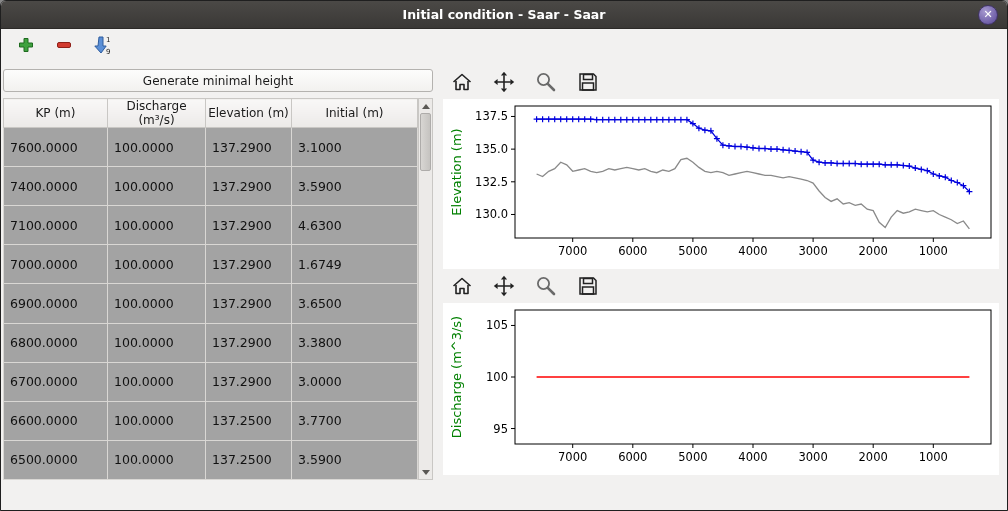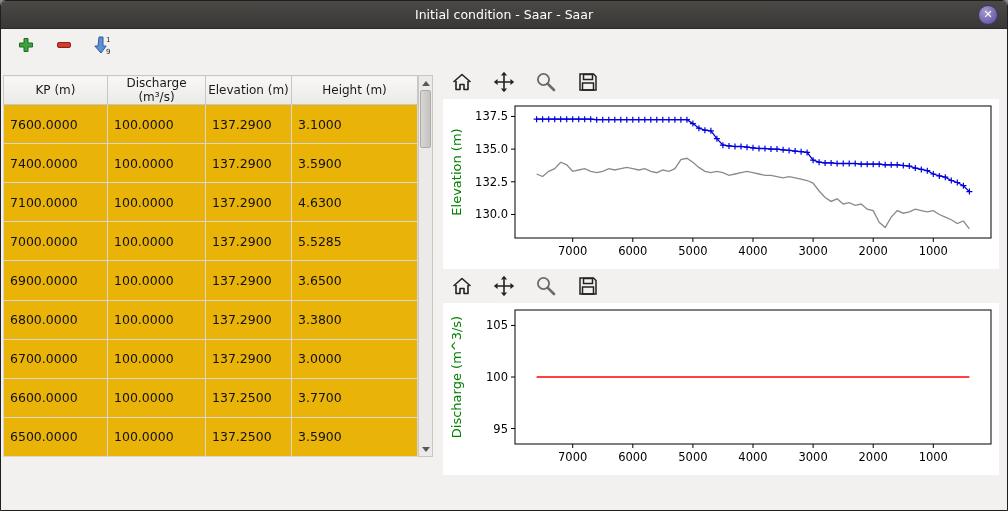--- a/index.html
+++ b/index.html
@@ -10,21 +10,21 @@
     background:#f2f1f0; border:1px solid #1f1f1f; border-radius:6px 6px 0 0;
     overflow:hidden; display:flex; flex-direction:column;
   }
   
   .titlebar {
     height:28px; flex:0 0 28px;
     background:linear-gradient(#4b4946,#3a3836);
     display:flex; align-items:center; justify-content:center; position:relative;
     border-bottom:1px solid #2c2a28;
   }
-  .titlebar .title { color:#ffffff; font-size:12.5px; font-weight:normal; }
+  .titlebar .title { color:#ffffff; font-size:12.5px; font-weight:bold; }
   .close-btn {
     position:absolute; right:9px; top:4px; width:20px; height:20px; border-radius:50%;
     background:radial-gradient(circle at 35% 30%, #a79ad0, #6f5fa8 70%, #564689);
     border:1px solid #403466; color:#fff; font-size:11px; line-height:18px; text-align:center;
     cursor:default;
   }
   
   .main-toolbar {
     height:32px; flex:0 0 32px; display:flex; align-items:center; gap:16px;
     padding-left:14px; background:#f2f1f0;
@@ -44,21 +44,21 @@
   table.kp-table { border-collapse:collapse; table-layout:fixed; width:414px; background:#fff; font-size:12.5px; }
   table.kp-table col.c0{width:104px} table.kp-table col.c1{width:98px}
   table.kp-table col.c2{width:86px}  table.kp-table col.c3{width:126px}
   table.kp-table th {
     height:25px; font-weight:normal; font-size:12px; text-align:center;
     background:linear-gradient(#f9f8f7,#eceae8); border:1px solid #c9c7c4; border-top:1px solid #c9c7c4;
     color:#1a1a1a;
   }
   table.kp-table td {
     height:29.6px; padding:2px 6px; text-align:left; color:#111;
-    border:1px solid #d9d7d4; background:#eab308;
+    border:1px solid #d9d7d4; background:#a3a3a3;
   }
   
   .vscroll { width:16px; background:#eceae8; border:1px solid #c9c7c4; display:flex; flex-direction:column; }
   .vs-arrow { height:14px; display:flex; align-items:center; justify-content:center; }
   .vs-arrow .tri-up { width:0;height:0;border-left:4px solid transparent;border-right:4px solid transparent;border-bottom:5px solid #5a5854;}
   .vs-arrow .tri-down { width:0;height:0;border-left:4px solid transparent;border-right:4px solid transparent;border-top:5px solid #5a5854;}
   .vs-track { flex:1; position:relative; }
   .vs-thumb { position:absolute; left:1px; right:1px; top:0; height:58px; background:linear-gradient(90deg,#d8d6d3,#c5c3c0); border:1px solid #aeacaa; border-radius:2px; }
   
   .right-panel { flex:1; padding:4px 8px 0 8px; display:flex; flex-direction:column; background:#f2f1f0; }
@@ -94,36 +94,37 @@
         <text x="14" y="7" font-size="7" fill="#222">1</text>
         <text x="14" y="19" font-size="7" fill="#222">9</text>
       </svg>
     </div>
   </div>
 
   <div class="content">
 
     <div class="left-panel">
       <div class="btn-row">
+        <button class="gen-btn">Generate minimal height</button>
       </div>
 
       <div class="table-zone">
         <table class="kp-table">
           <colgroup>
               <col class="c0">
               <col class="c1">
               <col class="c2">
               <col class="c3">
             </colgroup>
           <thead>
               <tr>
                 <th>KP (m)</th>
                 <th>Discharge (m³/s)</th>
                 <th>Elevation (m)</th>
-                <th>Height (m)</th>
+                <th>Initial (m)</th>
               </tr>
             </thead>
           <tbody>
               <tr>
                 <td>7600.0000</td>
                 <td>100.0000</td>
                 <td>137.2900</td>
                 <td>3.1000</td>
               </tr>
               <tr>
@@ -135,21 +136,21 @@
               <tr>
                 <td>7100.0000</td>
                 <td>100.0000</td>
                 <td>137.2900</td>
                 <td>4.6300</td>
               </tr>
               <tr>
                 <td>7000.0000</td>
                 <td>100.0000</td>
                 <td>137.2900</td>
-                <td>5.5285</td>
+                <td>1.6749</td>
               </tr>
               <tr>
                 <td>6900.0000</td>
                 <td>100.0000</td>
                 <td>137.2900</td>
                 <td>3.6500</td>
               </tr>
               <tr>
                 <td>6800.0000</td>
                 <td>100.0000</td>

